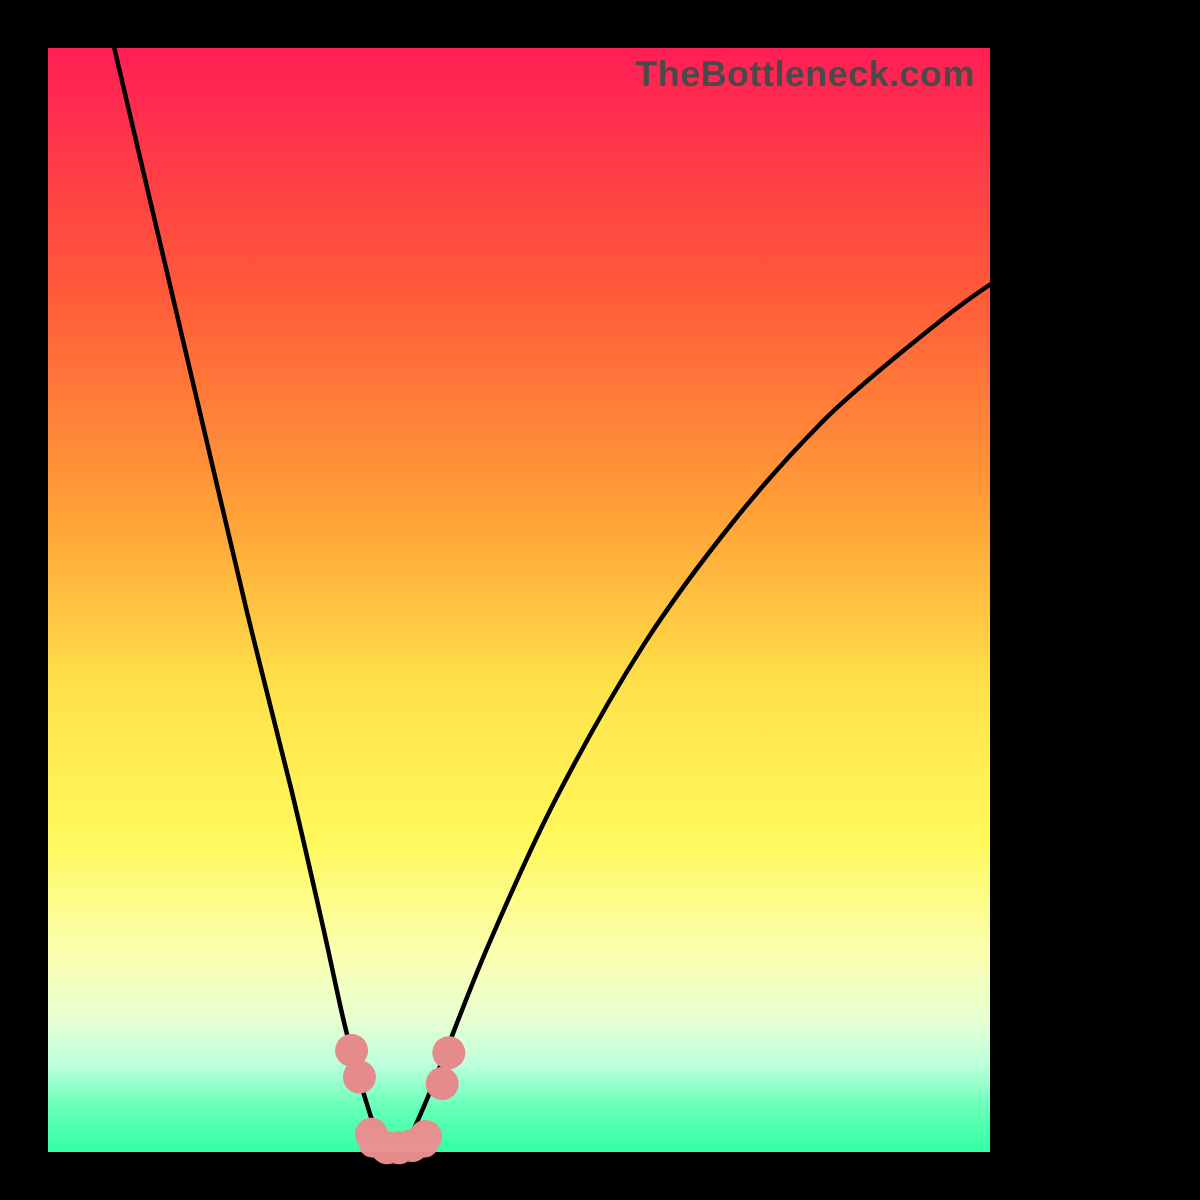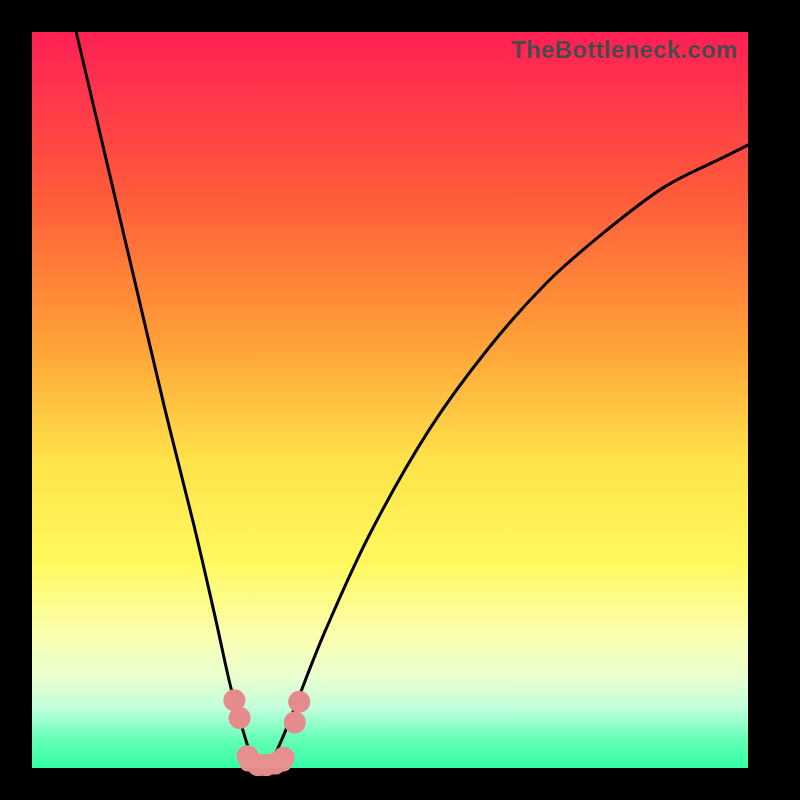--- a/index.html
+++ b/index.html
@@ -7,21 +7,21 @@
   .frame {
     position: relative;
     width: 800px;
     height: 800px;
     background: #000;
   }
   .plot-area {
     position: absolute;
     left: 32px;
     top: 32px;
-    width: 716px;
+    width: 628px;
     height: 736px;
     background: linear-gradient(
       to bottom,
       #ff1f55 0%,
       #ff5a3a 22%,
       #ffa037 42%,
       #ffe24a 58%,
       #fff95e 72%,
       #fbffb0 82%,
       #e7ffd2 88%,

